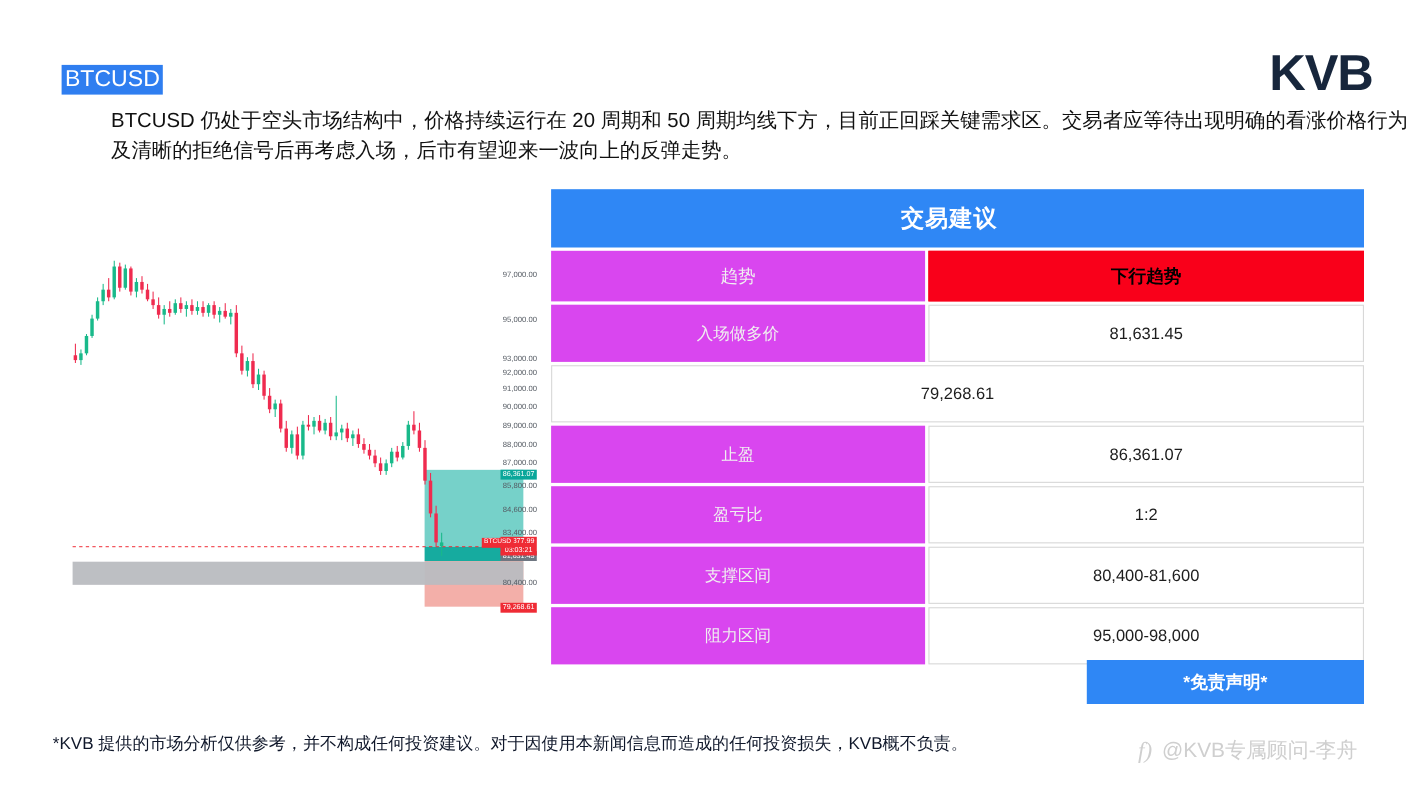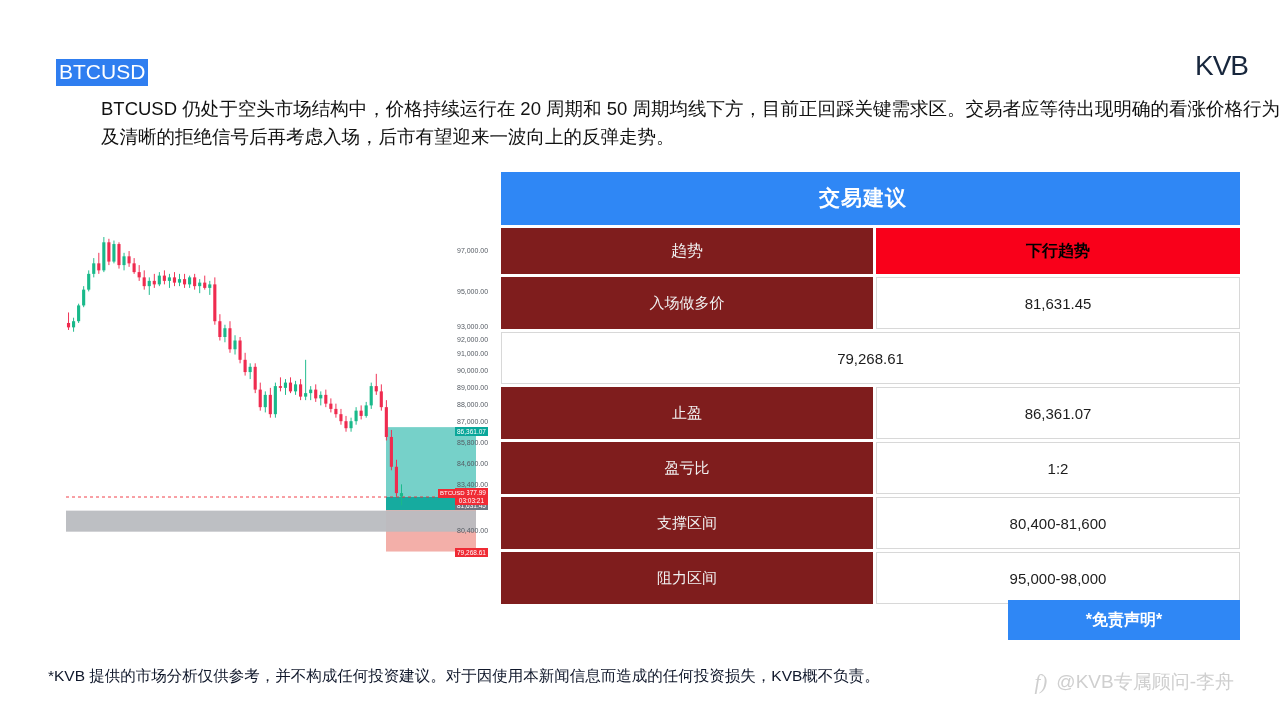--- a/index.html
+++ b/index.html
@@ -20,22 +20,22 @@
   }
 
   
   .logo {
     position: absolute;
     right: 32px; top: 46px;
     width: 122px; height: 40px;
     display: flex; align-items: center; justify-content: flex-end;
   }
   .logo-text {
-    font-size: 28px;
-    font-weight: 400;
+    font-size: 46px;
+    font-weight: 700;
     letter-spacing: -1px;
     color: #17263c;
     font-family: "Liberation Sans", sans-serif;
     line-height: 1;
   }
   .symbol-tag {
     position: absolute;
     left: 56px; top: 59px;
     background: #2f7ef0;
     color: #ffffff;
@@ -126,22 +126,22 @@
     text-align: center;
     padding: 12px 15px 13px 0;
     letter-spacing: 1px;
   }
   .t-row {
     display: flex;
     margin-top: 3px;
     gap: 3px;
   }
   .t-cell-label {
-    width: 372px;
-    background: #7f1d1d;
+    width: 340px;
+    background: #d946ef;
     color: #f0f0f0;
     font-size: 15px;
     display: flex; align-items: center; justify-content: center;
     text-align: center;
   }
   .t-cell-value {
     flex: 1;
     background: #ffffff;
     border: 1px solid #d8d8d8;
     color: #1d1d1d;
@@ -158,21 +158,21 @@
     font-weight: 700;
     font-size: 16px;
     height: 46px;
   }
   .t-row.data .t-cell-label,
   .t-row.data .t-cell-value { height: 52px; }
 
   .disclaimer-btn {
     position: absolute;
     right: 40px; top: 600px;
-    width: 232px; height: 40px;
+    width: 252px; height: 40px;
     background: #2f87f5;
     color: #ffffff;
     font-size: 16px;
     font-weight: 700;
     display: flex; align-items: center; justify-content: center;
     cursor: pointer;
     border: none;
     font-family: "Liberation Sans", sans-serif;
   }
 

